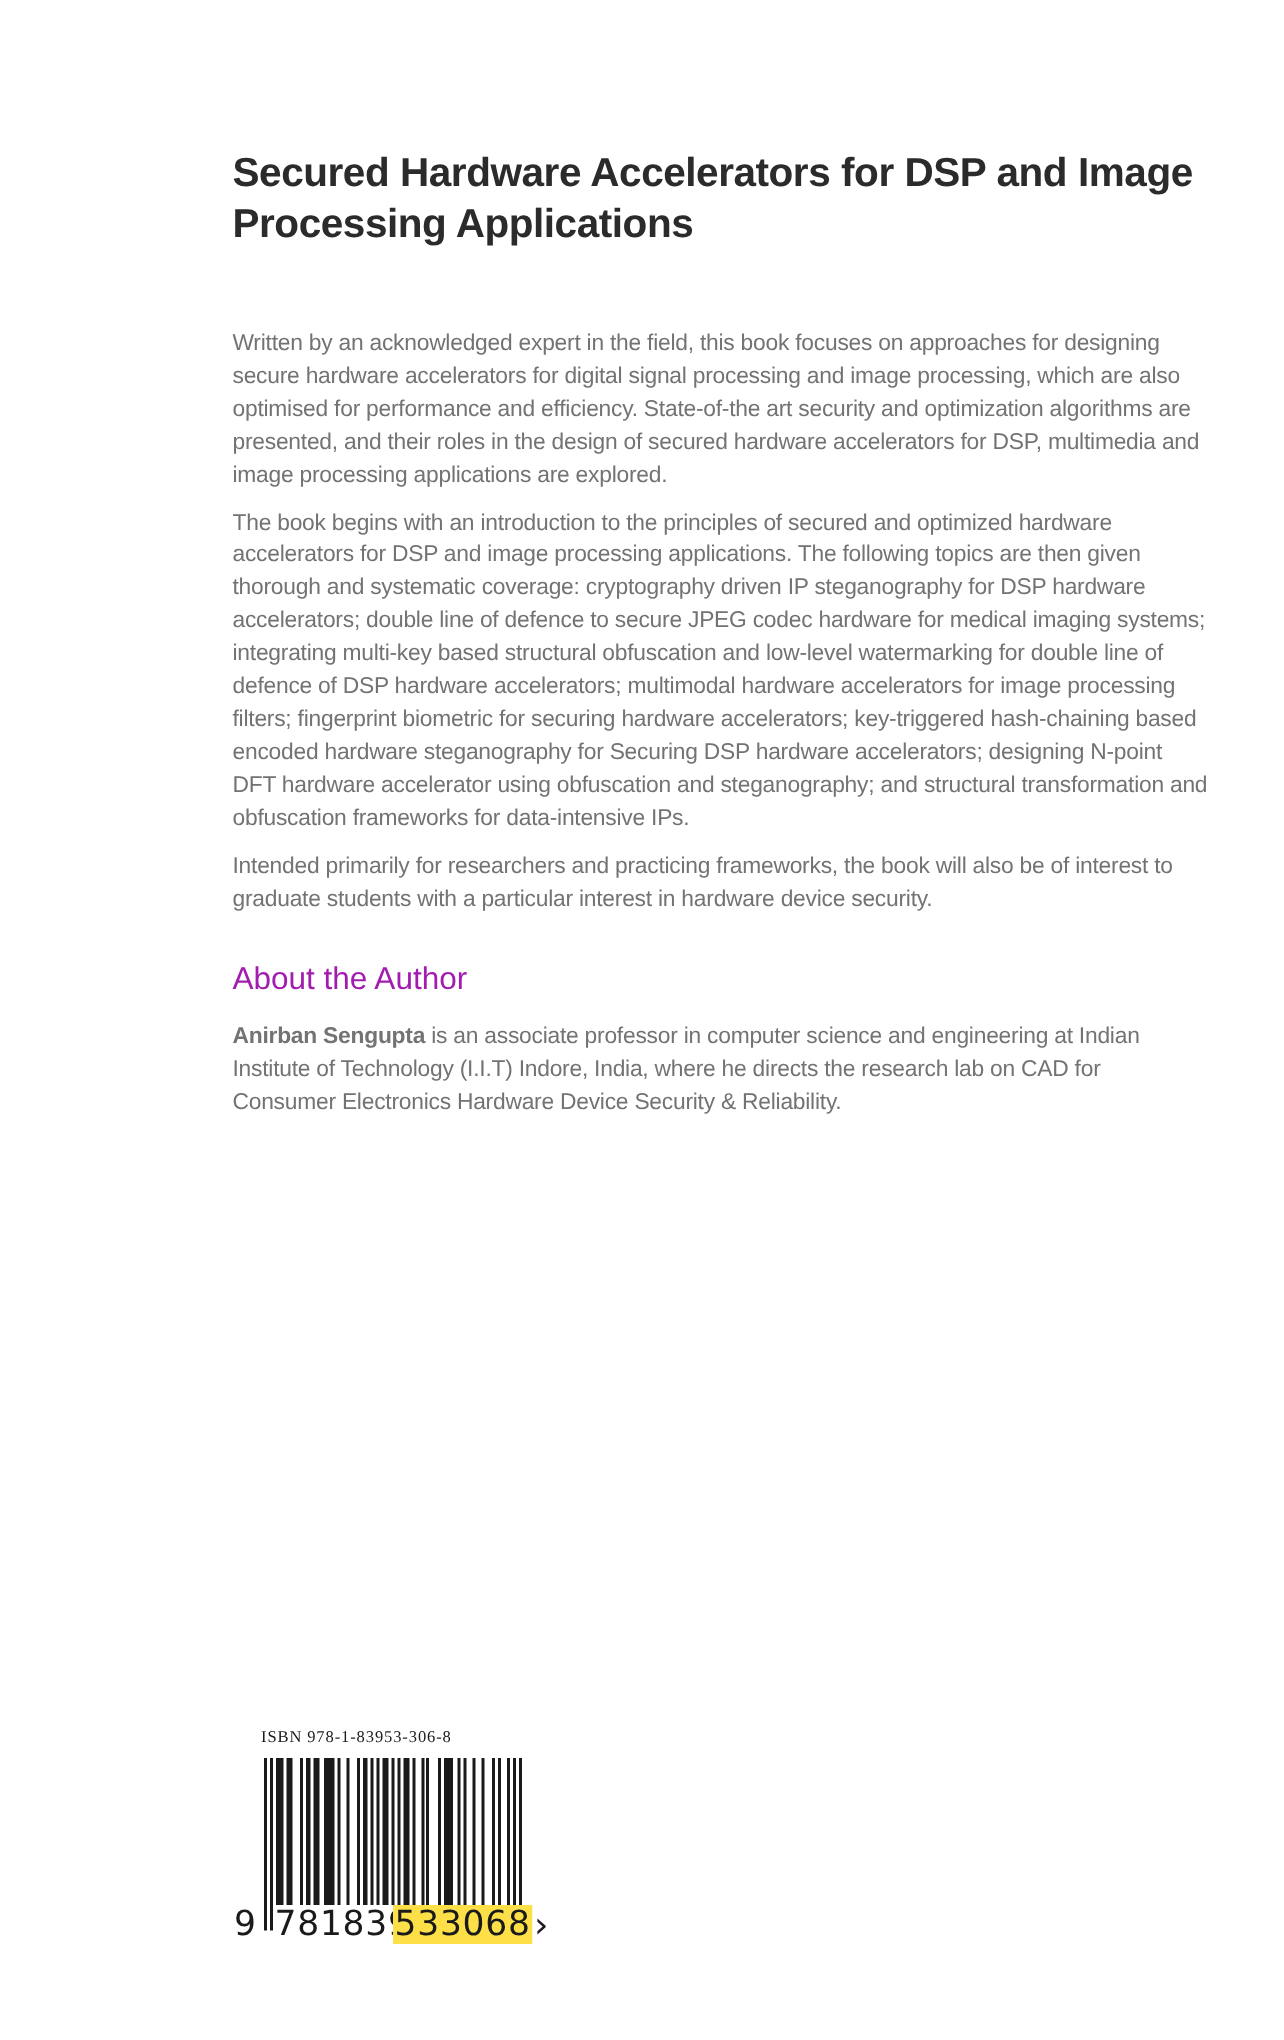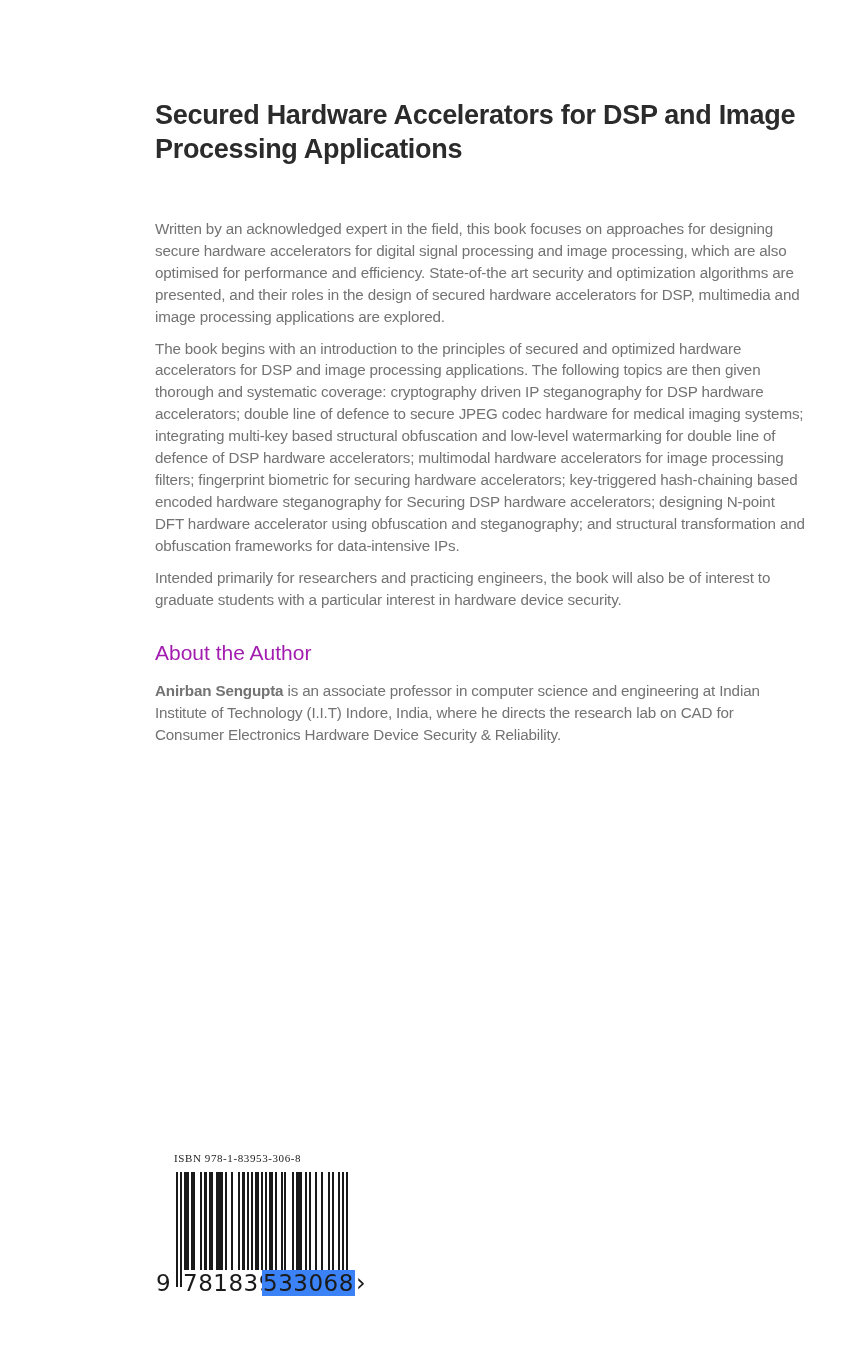--- a/index.html
+++ b/index.html
@@ -90,21 +90,21 @@
       left: 0;
       top: 120px;
       height: 30px;
       width: 230px;
       font-family: "DejaVu Sans", sans-serif;
       font-size: 23px;
       color: #1a1a1a;
     }
     .digit-lead { position: absolute; left: 2px; top: 0; background: #fff; padding: 0 2px; }
     .digit-left { position: absolute; left: 30px; top: 0; background: #fff; padding: 0 1px; letter-spacing: 0.5px; }
-    .digit-right { position: absolute; left: 110px; top: 0; background: #3b82f6; padding: 0 1px; letter-spacing: 0.5px; }
+    .digit-right { position: absolute; left: 110px; top: 0; background: #fde047; padding: 0 1px; letter-spacing: 0.5px; }
     .digit-arrow { position: absolute; left: 203px; top: -1px; background: #fff; padding: 0 1px; font-size: 24px; }
     
     .publisher {
       position: absolute;
       left: 411px;
       top: 1240px;
       font-size: 13.5px;
       line-height: 19px;
       color: #1f1f1f;
     }
@@ -115,21 +115,21 @@
 </head>
 <body>
 
 <div class="page">
   <div class="content">
     <h1 class="title">Secured Hardware Accelerators for DSP and Image Processing Applications</h1>
 
     <div class="paragraphs">
       <p class="para">Written by an acknowledged expert in the field, this book focuses on approaches for designing secure hardware accelerators for digital signal processing and image processing, which are also optimised for performance and efficiency. State-of-the art security and optimization algorithms are presented, and their roles in the design of secured hardware accelerators for DSP, multimedia and image processing applications are explored.</p>
       <p class="para">The book begins with an introduction to the principles of secured and optimized hardware accelerators for DSP and image processing applications. The following topics are then given thorough and systematic coverage: cryptography driven IP steganography for DSP hardware accelerators; double line of defence to secure JPEG codec hardware for medical imaging systems; integrating multi-key based structural obfuscation and low-level watermarking for double line of defence of DSP hardware accelerators; multimodal hardware accelerators for image processing filters; fingerprint biometric for securing hardware accelerators; key-triggered hash-chaining based encoded hardware steganography for Securing DSP hardware accelerators; designing N-point DFT hardware accelerator using obfuscation and steganography; and structural transformation and obfuscation frameworks for data-intensive IPs.</p>
-      <p class="para">Intended primarily for researchers and practicing engineers, the book will also be of interest to graduate students with a particular interest in hardware device security.</p>
+      <p class="para">Intended primarily for researchers and practicing frameworks, the book will also be of interest to graduate students with a particular interest in hardware device security.</p>
     </div>
 
     <h2 class="section-heading">About the Author</h2>
     <p class="para"><span class="author-name">Anirban Sengupta</span><span> is an associate professor in computer science and engineering at Indian Institute of Technology (I.I.T) Indore, India, where he directs the research lab on CAD for Consumer Electronics Hardware Device Security &amp; Reliability.</span></p>
   </div>
 
   <div class="barcode-block">
     <div class="isbn-label">ISBN 978-1-83953-306-8</div>
     <div class="bars">
 

